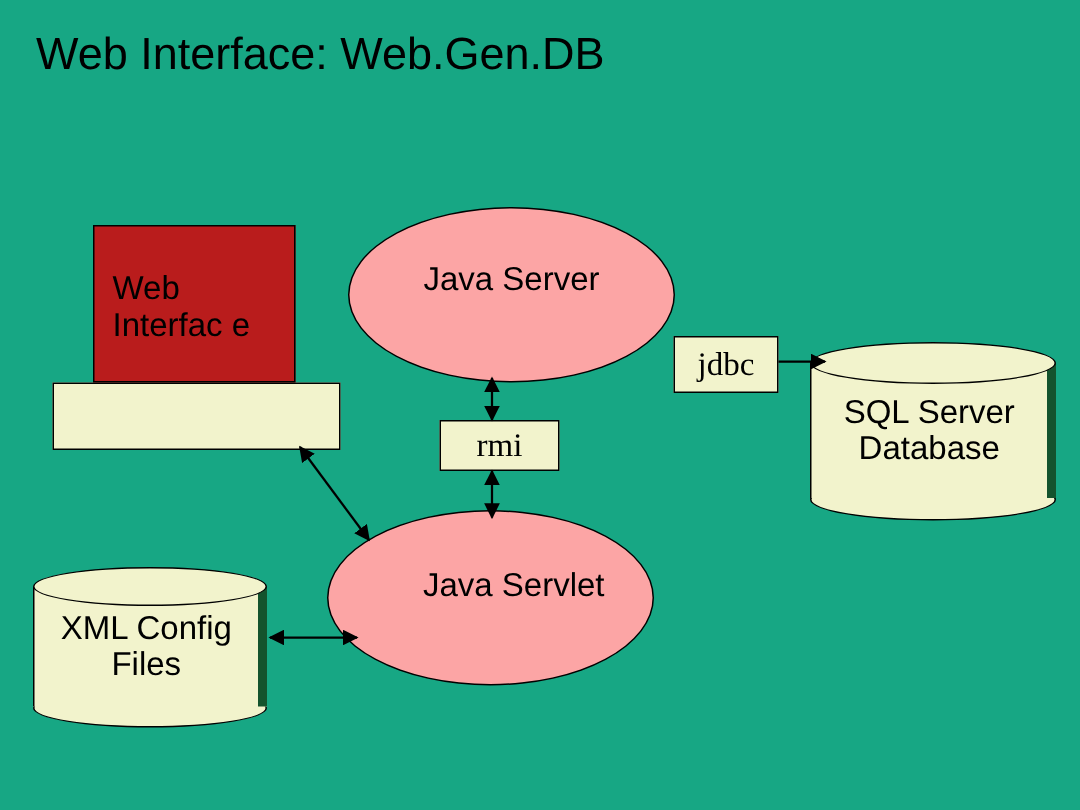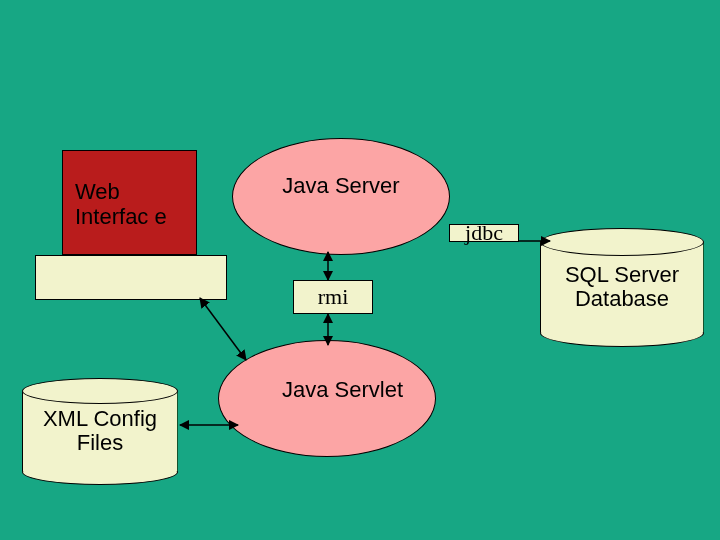--- a/index.html
+++ b/index.html
@@ -67,32 +67,32 @@
     border: 1px solid #000;
     box-sizing: border-box;
     font-size: 22px;
     color: #000;
     display: flex;
     align-items: center;
     justify-content: center;
     font-family: "Times New Roman", serif;
   }
   .rmi  { left: 293px; top: 280px; width: 80px; height: 34px; }
-  .jdbc { left: 449px; top: 224px; width: 70px; height: 18px; }
+  .jdbc { left: 449px; top: 224px; width: 70px; height: 38px; }
   
   .cyl {
     position: absolute;
     box-sizing: border-box;
   }
   .cyl .body {
     position: absolute;
     left: 0; right: 0;
     background: #f2f3cc;
     border-left: 1px solid #000;
-    border-right: 1px solid #14532d;
+    border-right: 6px solid #14532d;
     display: flex;
     align-items: center;
     justify-content: center;
     text-align: center;
     font-size: 22px;
     line-height: 1.1;
     color: #000;
   }
   .cyl .top, .cyl .bot {
     position: absolute;
@@ -110,20 +110,21 @@
   .xml .top { top: -2px;  height: 26px; }
   .xml .body{ top: 11px;  height: 80px; text-align: center; }
   .xml .bot { bottom: -2px; height: 26px; }
   svg.arrows { position:absolute; left:0; top:0; pointer-events:none; }
 </style>
 </head>
 <body>
 
 <div class="stage">
 
+  <div class="title">Web Interface: Web.Gen.DB</div>
 
   <div class="webiface-base"></div>
   <div class="webiface-top">
     <span>Web Interfac e</span>
   </div>
 
   <div class="ellipse java-server">
     <span class="inner">Java Server</span>
   </div>
 

